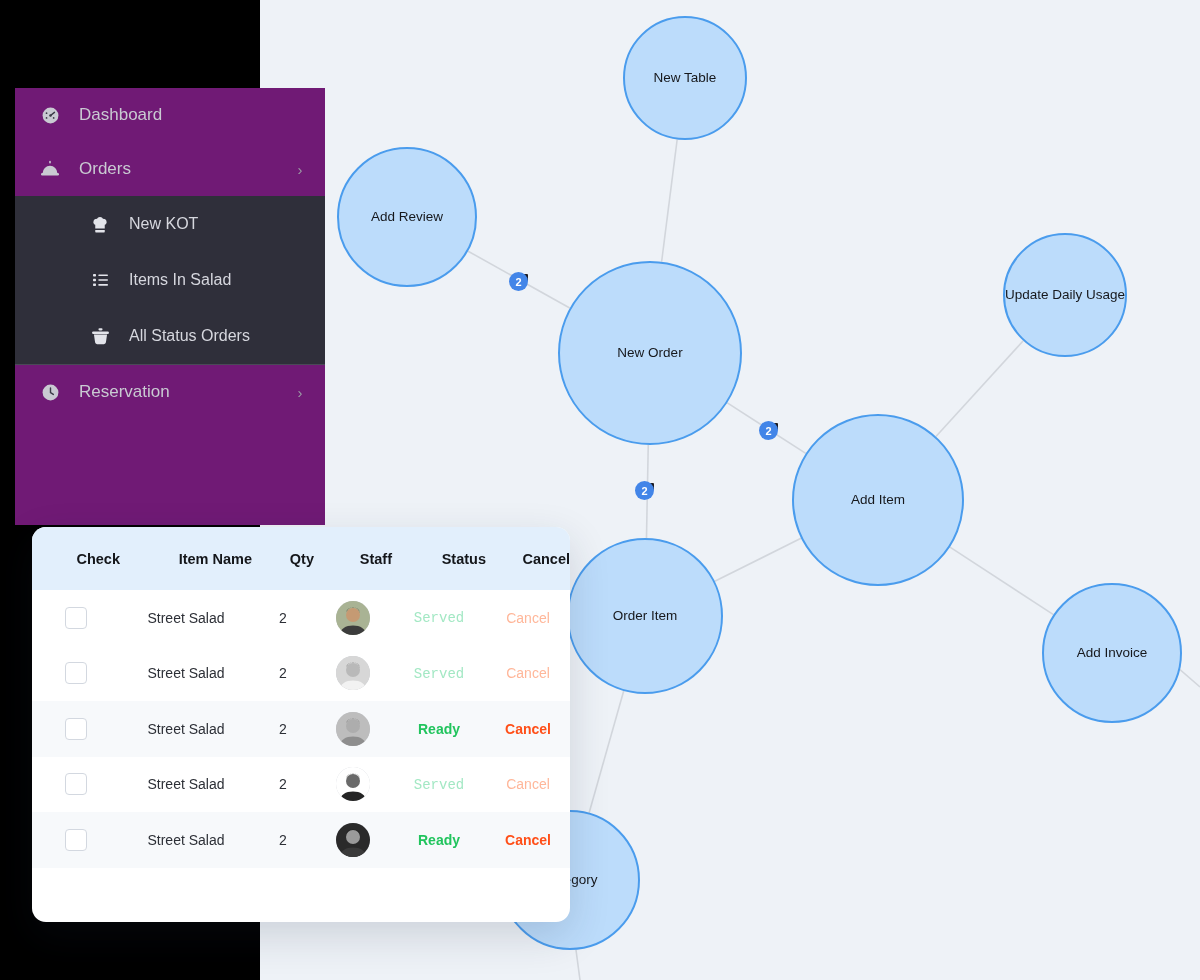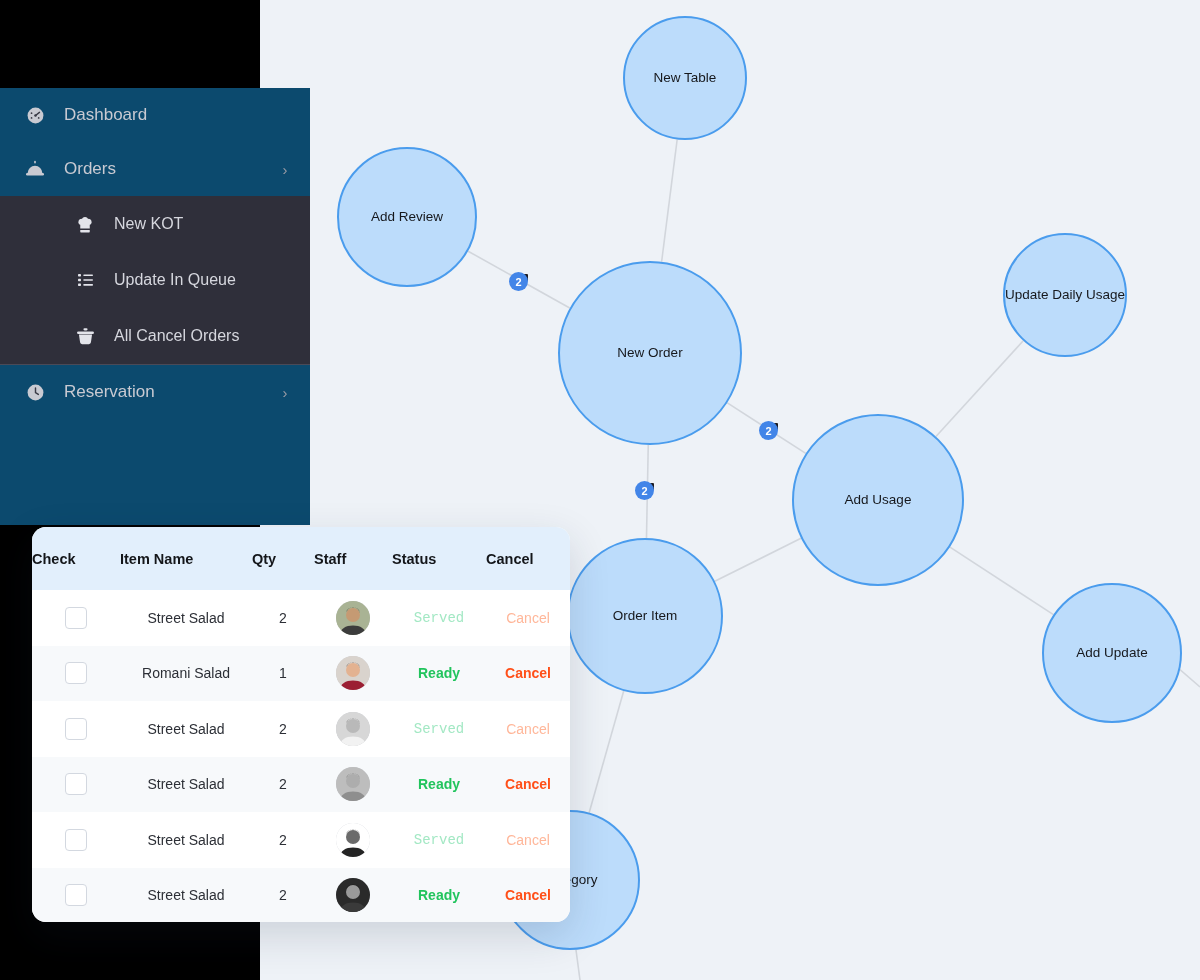--- a/index.html
+++ b/index.html
@@ -44,22 +44,22 @@
   .edge-tip{
     position:absolute;width:7px;height:7px;background:#1c1c22;
     border-radius:1px;z-index:3;
   }
 
   
   .black-block{position:absolute;background:#000;}
 
   
   .sidebar{
-    position:absolute;left:0;top:88px;width:310px;height:437px;
-    background:#0c4a6e;
+    position:absolute;left:15px;top:88px;width:310px;height:437px;
+    background:#701a75;
     z-index:10;
     overflow:hidden;
   }
   .nav-item{
     position:relative;
     display:flex;align-items:center;
     height:54px;
     padding:0 18px 0 22px;
     box-sizing:border-box;
     color:#c9cad2;
@@ -102,21 +102,21 @@
     box-shadow:0 14px 40px rgba(30,45,70,0.16);
     overflow:hidden;
     z-index:20;
   }
   table.kot{border-collapse:collapse;width:100%;table-layout:fixed;}
   table.kot thead th{
     background:#e2effc;
     color:#14161a;
     font-size:14.5px;font-weight:700;
     height:63px;
-    text-align:left;
+    text-align:right;
     padding:0;
   }
   table.kot tbody td{
     height:55.5px;
     text-align:center;
     font-size:14px;
     color:#2c2f36;
     padding:0;
     vertical-align:middle;
   }
@@ -177,24 +177,24 @@
         <div class="node" style="left: 77px; top: 147px; width: 140px; height: 140px;">
           <span>Add Review</span>
         </div>
         <div class="node" style="left: 743px; top: 233px; width: 124px; height: 124px;">
           <span>Update Daily Usage</span>
         </div>
         <div class="node" style="left: 298px; top: 261px; width: 184px; height: 184px;">
           <span>New Order</span>
         </div>
         <div class="node" style="left: 532px; top: 414px; width: 172px; height: 172px;">
-          <span>Add Usage</span>
+          <span>Add Item</span>
         </div>
         <div class="node" style="left: 782px; top: 583px; width: 140px; height: 140px;">
-          <span>Add Update</span>
+          <span>Add Invoice</span>
         </div>
         <div class="node" style="left: 307px; top: 538px; width: 156px; height: 156px;">
           <span>Order Item</span>
         </div>
         <div class="node" style="left: 240px; top: 810px; width: 140px; height: 140px;">
           <span>Category</span>
         </div>
       </div>
     <div id="badge-layer">
         <div class="edge-tip" style="left: 261px; top: 274px;"></div>
@@ -245,31 +245,31 @@
           <span class="nav-ico">
             <svg width="19" height="18" viewBox="0 0 24 24" fill="currentColor">
               <rect x="2" y="4" width="4" height="3.2" rx="1"></rect>
               <rect x="2" y="10.4" width="4" height="3.2" rx="1"></rect>
               <rect x="2" y="16.8" width="4" height="3.2" rx="1"></rect>
               <rect x="9" y="4.6" width="13" height="2.1" rx="1"></rect>
               <rect x="9" y="11" width="13" height="2.1" rx="1"></rect>
               <rect x="9" y="17.4" width="13" height="2.1" rx="1"></rect>
             </svg>
           </span>
-          <span class="nav-label">Update In Queue</span>
+          <span class="nav-label">Items In Salad</span>
         </div>
         <div class="nav-item sub">
           <span class="nav-ico">
             <svg width="21" height="19" viewBox="0 0 24 22" fill="currentColor">
               <rect x="9.6" y="1.4" width="4.8" height="2.6" rx="1.3"></rect>
               <rect x="2.2" y="5.2" width="19.6" height="3" rx="1.5"></rect>
               <path d="M4.4 8.8h15.2l-1.3 9a2.4 2.4 0 0 1-2.4 2.1H8.1a2.4 2.4 0 0 1-2.4-2.1z"></path>
             </svg>
           </span>
-          <span class="nav-label">All Cancel Orders</span>
+          <span class="nav-label">All Status Orders</span>
         </div>
         <div class="nav-sep"></div>
         <div class="nav-item">
           <span class="nav-ico">
             <svg width="19" height="19" viewBox="0 0 24 24" fill="currentColor">
               <circle cx="12" cy="12" r="10"></circle>
               <path d="M12 6.4V12l3.6 2.4" stroke="#3b3b47" stroke-width="1.8" stroke-linecap="round" fill="none"></path>
             </svg>
           </span>
           <span class="nav-label">Reservation</span>
@@ -297,33 +297,20 @@
             <td class="cell-qty">2</td>
             <td><span class="avatar"><svg viewBox="0 0 34 34">
                   <rect width="34" height="34" fill="#a9b394"></rect>
                   <path d="M4 34c0-6.4 5.8-9.6 13-9.6S30 27.6 30 34z" fill="#3c3c3c"></path>
                   <circle cx="17" cy="14" r="7" fill="#c59a73"></circle>
                   <path d="M10 13.2a7 7 0 0 1 14 0c0-4.6-2.6-6.8-7-6.8s-7 2.2-7 6.8z" fill="#2a2118"></path>
                 </svg></span></td>
             <td><span class="st-served">Served</span></td>
             <td><span class="cn-muted">Cancel</span></td>
           </tr>
-          <tr class="even">
-            <td><span class="chkbox"></span></td>
-            <td class="cell-item">Romani Salad</td>
-            <td class="cell-qty">1</td>
-            <td><span class="avatar"><svg viewBox="0 0 34 34">
-                  <rect width="34" height="34" fill="#d9d3cd"></rect>
-                  <path d="M4 34c0-6.4 5.8-9.6 13-9.6S30 27.6 30 34z" fill="#9b1f33"></path>
-                  <circle cx="17" cy="14" r="7" fill="#e3b291"></circle>
-                  <path d="M10 13.2a7 7 0 0 1 14 0c0-4.6-2.6-6.8-7-6.8s-7 2.2-7 6.8z" fill="#2b1a12"></path>
-                </svg></span></td>
-            <td><span class="st-ready">Ready</span></td>
-            <td><span class="cn-active">Cancel</span></td>
-          </tr>
           <tr class="odd">
             <td><span class="chkbox"></span></td>
             <td class="cell-item">Street Salad</td>
             <td class="cell-qty">2</td>
             <td><span class="avatar"><svg viewBox="0 0 34 34">
                   <rect width="34" height="34" fill="#d7d7d7"></rect>
                   <path d="M4 34c0-6.4 5.8-9.6 13-9.6S30 27.6 30 34z" fill="#f2f2f2"></path>
                   <circle cx="17" cy="14" r="7" fill="#b9b9b9"></circle>
                   <path d="M10 13.2a7 7 0 0 1 14 0c0-4.6-2.6-6.8-7-6.8s-7 2.2-7 6.8z" fill="#3a3a3a"></path>
                 </svg></span></td>

